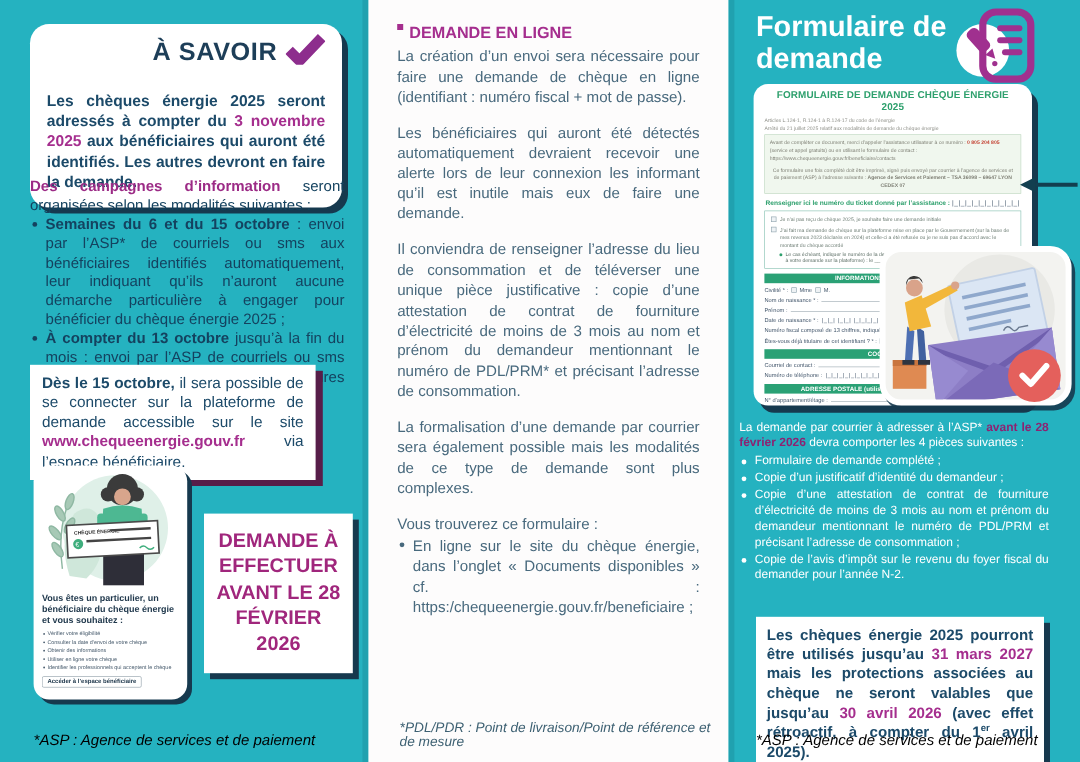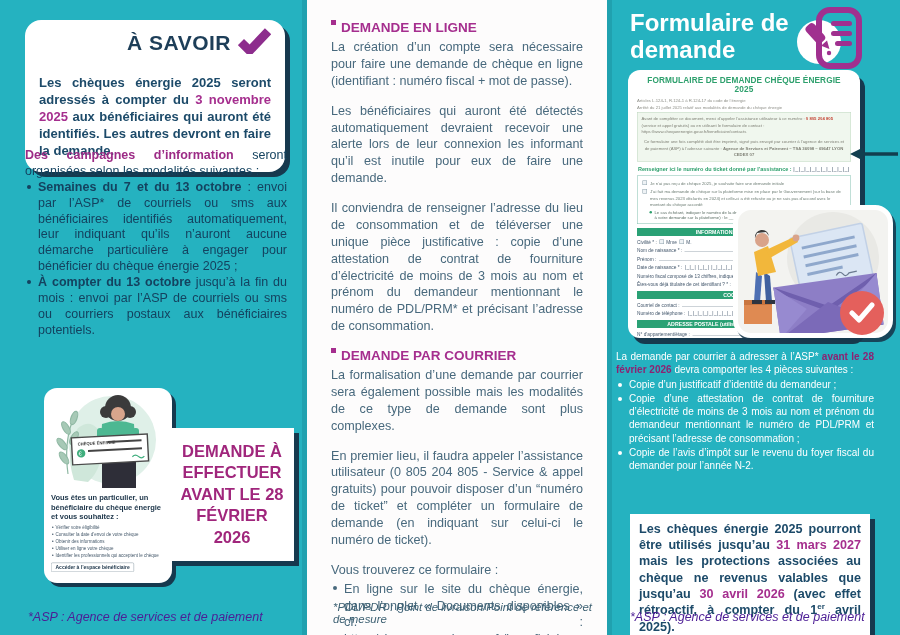--- a/index.html
+++ b/index.html
@@ -27,39 +27,39 @@
   .bullet { position:relative; padding-left:13px; }
   .dot { position:absolute; left:2px; top:5px; width:4px; height:4px; border-radius:50%; background:currentColor; }
   .b { font-weight:700; }
   .platform-box {
     position:absolute; left:25px; top:304px; width:238px; background:#fff;
     padding:7px 10px; font-size:12.8px; color:#1c4a69; line-height:1.28; text-align:justify;
     box-shadow:6px 5px 0 #571e49;
   }
   .platform-box .link { color:#a52e8e; font-weight:700; }
   .beneficiary-card {
-    position:absolute; left:44px; top:388px; width:128px; height:195px;
+    position:absolute; left:28px; top:388px; width:128px; height:195px;
     background:#fff; border-radius:13px; box-shadow:4px 4px 0 #16394e; overflow:hidden;
   }
   .card-scale { width:200%; transform:scale(0.5); transform-origin:0 0; padding:2px 14px; }
   .card-heading { font-size:15px; font-weight:700; color:#21394d; line-height:1.25; margin-bottom:6px; }
   .card-list { list-style:none; }
   .card-list li { position:relative; font-size:9px; color:#44586a; line-height:1.55; padding-left:9px; }
   .card-list li .dot { top:5px; width:3px; height:3px; }
   .space-button {
     display:inline-block; margin-top:7px; border:1px solid #8b9aa5; border-radius:3px;
     background:#fff; font-size:10px; font-weight:700; color:#21394d; padding:3px 8px;
     font-family:"Liberation Sans", sans-serif;
   }
   .deadline-box {
     position:absolute; left:170px; top:428px; width:124px; background:#fff;
     padding:13px 6px; text-align:center; box-shadow:5px 5px 0 #16394e;
   }
   .deadline-text { font-size:16.5px; font-weight:700; color:#a0267c; line-height:1.3; }
-  .footnote { position:absolute; font-style:italic; font-size:12.5px; color:#4c1d95; }
+  .footnote { position:absolute; font-style:italic; font-size:12.5px; color:#000000; }
   .footnote.left { left:28px; top:610px; }
 
   
   .middle-panel {
     position:absolute; left:307px; top:0; width:300px; height:635px;
     background:#fdfcfc; padding:20px 24px 0;
   }
   .sec-title { display:flex; align-items:flex-start; gap:5px; color:#a52e8e; font-weight:700; font-size:13.5px; margin-bottom:4px; }
   .sq { width:5px; height:5px; background:#a52e8e; flex:0 0 auto; }
   .mp { font-size:12.6px; color:#48697d; line-height:1.34; text-align:justify; margin-bottom:13px; }
@@ -138,28 +138,31 @@
       <span>Les chèques énergie 2025 seront adressés à compter du </span><span class="hl-magenta">3 novembre 2025</span><span> aux bénéficiaires qui auront été identifiés. Les autres devront en faire la demande.</span>
     </div>
   </div>
 
   <div class="campaigns">
     <div>
       <span class="lead">Des campagnes d’information</span><span> seront organisées selon les modalités suivantes :</span>
     </div>
     <div class="bullet">
       <span class="dot"></span>
-      <span class="b">Semaines du 7 et du 13 octobre</span><span> : envoi par l’ASP* de courriels ou sms aux bénéficiaires identifiés automatiquement, leur indiquant qu’ils n’auront aucune démarche particulière à engager pour bénéficier du chèque énergie 2025 ;</span>
+      <span class="b">Semaines du 6 et du 15 octobre</span><span> : envoi par l’ASP* de courriels ou sms aux bénéficiaires identifiés automatiquement, leur indiquant qu’ils n’auront aucune démarche particulière à engager pour bénéficier du chèque énergie 2025 ;</span>
     </div>
     <div class="bullet">
       <span class="dot"></span>
       <span class="b">À compter du 13 octobre</span><span> jusqu’à la fin du mois : envoi par l’ASP de courriels ou sms ou courriers postaux aux bénéficiaires potentiels.</span>
     </div>
   </div>
 
+  <div class="platform-box">
+    <span class="b">Dès le 15 octobre,</span><span> il sera possible de se connecter sur la plateforme de demande accessible sur le site </span><span class="link">www.chequeenergie.gouv.fr</span><span> via l’espace bénéficiaire.</span>
+  </div>
 
   <div class="beneficiary-card">
     <svg width="128" height="100" viewBox="0 0 128 100">
       <circle cx="68" cy="52" r="44" fill="#dff0e8"></circle>
       <path d="M30 92 Q20 60 34 40 Q50 28 58 50 Q60 80 44 94 Z" fill="#cfe7da"></path>
       <g stroke="#8fb8a3" stroke-width="1.2" fill="#a7c9b6">
         <path d="M24 86 Q20 56 28 34" fill="none"></path>
         <ellipse cx="22" cy="40" rx="3" ry="7" transform="rotate(-30 22 40)"></ellipse>
         <ellipse cx="30" cy="30" rx="3" ry="7" transform="rotate(20 30 30)"></ellipse>
         <ellipse cx="18" cy="56" rx="3" ry="7" transform="rotate(-40 18 56)"></ellipse>
@@ -203,30 +206,25 @@
     <div class="deadline-text">DEMANDE À EFFECTUER AVANT LE 28 FÉVRIER 2026</div>
   </div>
 
   <div class="footnote left">*ASP : Agence de services et de paiement</div>
 
   <div class="middle-panel">
     <div class="sec-title">
       <span class="sq"></span>
       <span>DEMANDE EN LIGNE</span>
     </div>
-    <div class="mp">La création d’un compte sera nécessaire pour faire une demande de chèque en ligne (identifiant : numéro fiscal + mot de passe).</div>
-    <div class="mp">Les bénéficiaires qui auront été détectés automatiquement devraient recevoir une alerte lors de leur connexion les informant qu’il est inutile pour eux de faire une demande.</div>
+    <div class="mp">La création d’un envoi sera nécessaire pour faire une demande de chèque en ligne (identifiant : numéro fiscal + mot de passe).</div>
+    <div class="mp">Les bénéficiaires qui auront été détectés automatiquement devraient recevoir une alerte lors de leur connexion les informant qu’il est inutile mais eux de faire une demande.</div>
     <div class="mp">Il conviendra de renseigner l’adresse du lieu de consommation et de téléverser une unique pièce justificative : copie d’une attestation de contrat de fourniture d’électricité de moins de 3 mois au nom et prénom du demandeur mentionnant le numéro de PDL/PRM* et précisant l’adresse de consommation.</div>
 
-    <div class="sec-title gap-before">
-      <span class="sq"></span>
-      <span>DEMANDE PAR COURRIER</span>
-    </div>
     <div class="mp">La formalisation d’une demande par courrier sera également possible mais les modalités de ce type de demande sont plus complexes.</div>
-    <div class="mp">En premier lieu, il faudra appeler l’assistance utilisateur (0 805 204 805 - Service &amp; appel gratuits) pour pouvoir disposer d’un “numéro de ticket” et compléter un formulaire de demande (en indiquant sur celui-ci le numéro de ticket).</div>
     <div class="mp tight">Vous trouverez ce formulaire :</div>
     <div class="m-list">
       <div class="bullet"><span class="dot"></span><span>En ligne sur le site du chèque énergie, dans l’onglet « Documents disponibles » cf. : https:/chequeenergie.gouv.fr/beneficiaire ;</span></div>
 
     </div>
 
     <div class="footnote-mid">*PDL/PDR : Point de livraison/Point de référence et de mesure</div>
   </div>
 
   <div class="right-col">
@@ -372,25 +370,26 @@
       <svg width="26" height="22" viewBox="0 0 26 22">
           <path d="M3 11 L10 18 L23 3" stroke="#ffffff" stroke-width="5" fill="none" stroke-linecap="round" stroke-linejoin="round"></path>
         </svg>
     </div>
 
     <div class="courier-para">
       <div>
         <span>La demande par courrier à adresser à l’ASP* </span><span class="hl-deep">avant le 28 février 2026</span><span> devra comporter les 4 pièces suivantes :</span>
       </div>
       <div class="r-list">
+        <div class="bullet"><span class="dot"></span><span>Formulaire de demande complété ;</span></div>
         <div class="bullet"><span class="dot"></span><span>Copie d’un justificatif d’identité du demandeur ;</span></div>
         <div class="bullet"><span class="dot"></span><span>Copie d’une attestation de contrat de fourniture d’électricité de moins de 3 mois au nom et prénom du demandeur mentionnant le numéro de PDL/PRM et précisant l’adresse de consommation ;</span></div>
         <div class="bullet"><span class="dot"></span><span>Copie de l’avis d’impôt sur le revenu du foyer fiscal du demander pour l’année N-2.</span></div>
       </div>
     </div>
 
     <div class="validity-box">
-      <span>Les chèques énergie 2025 pourront être utilisés jusqu’au </span><span class="hl-magenta">31 mars 2027</span><span> mais les protections associées au chèque ne revenus valables que jusqu’au </span><span class="hl-magenta">30 avril 2026</span><span> (avec effet rétroactif, à compter du 1</span><sup>er</sup><span> avril 2025).</span>
+      <span>Les chèques énergie 2025 pourront être utilisés jusqu’au </span><span class="hl-magenta">31 mars 2027</span><span> mais les protections associées au chèque ne seront valables que jusqu’au </span><span class="hl-magenta">30 avril 2026</span><span> (avec effet rétroactif, à compter du 1</span><sup>er</sup><span> avril 2025).</span>
     </div>
 
     <div class="footnote" style="position:absolute; left:23px; top:610px;">*ASP : Agence de services et de paiement</div>
   </div>
 </div>
 
 </body></html>

